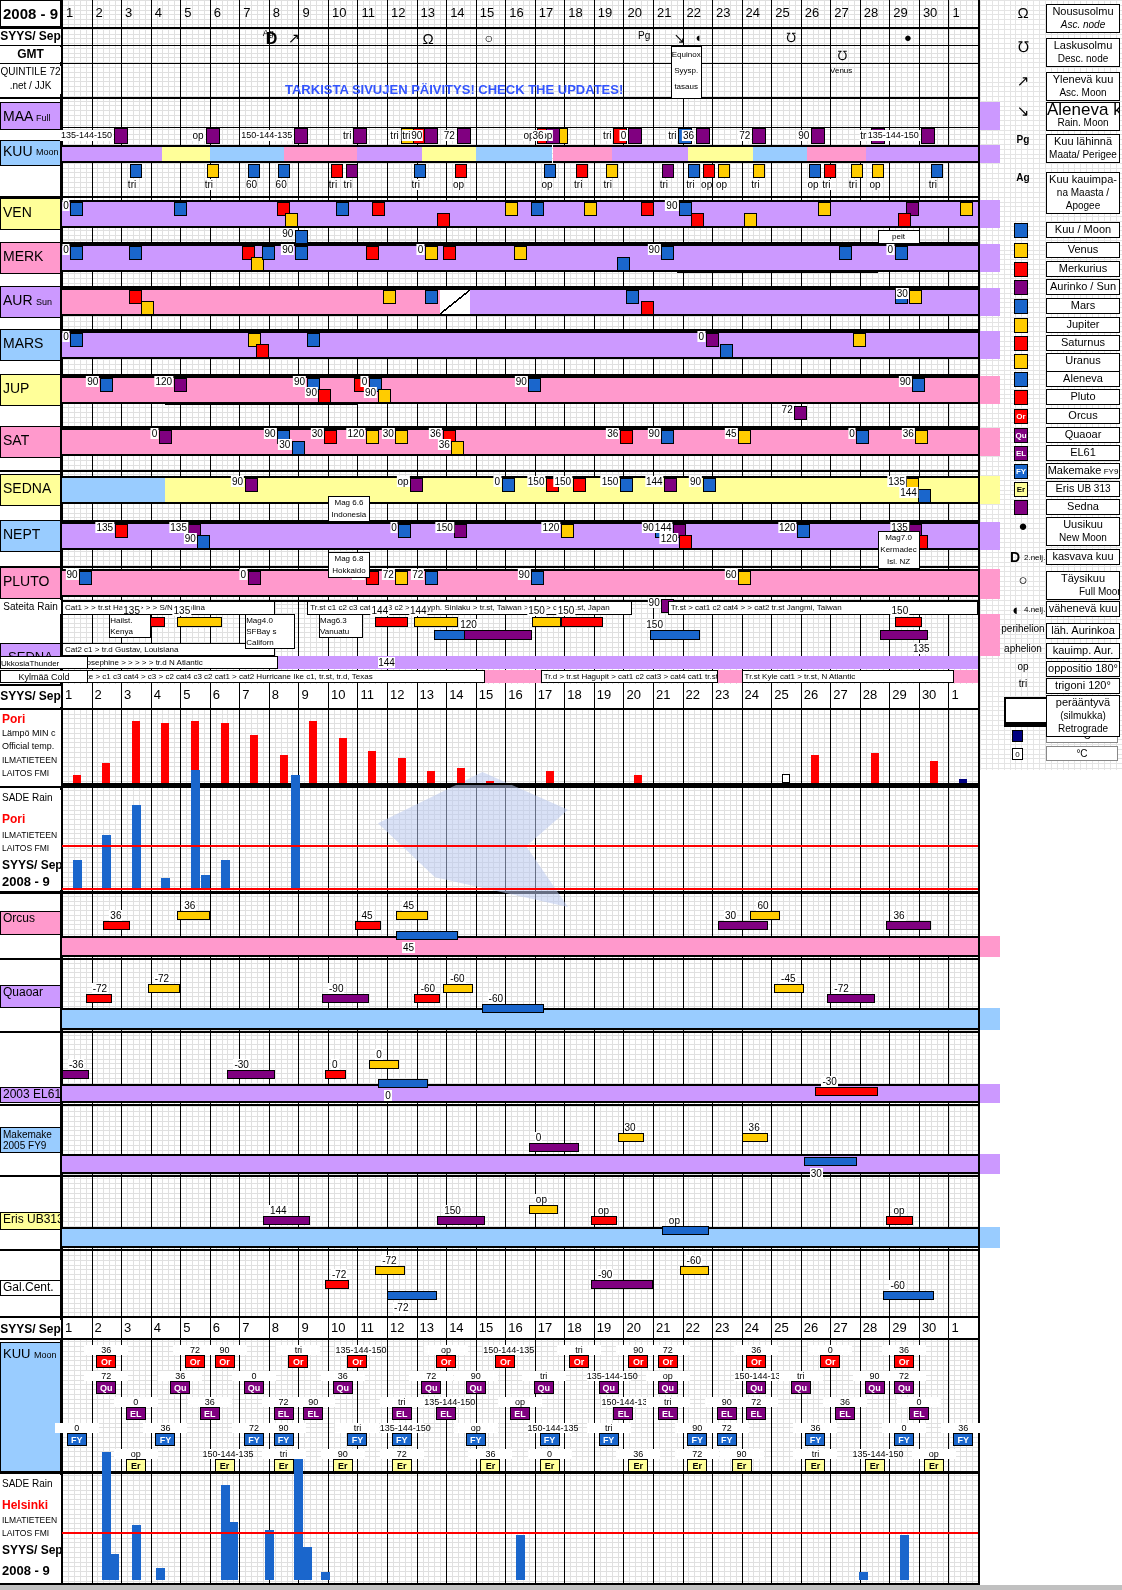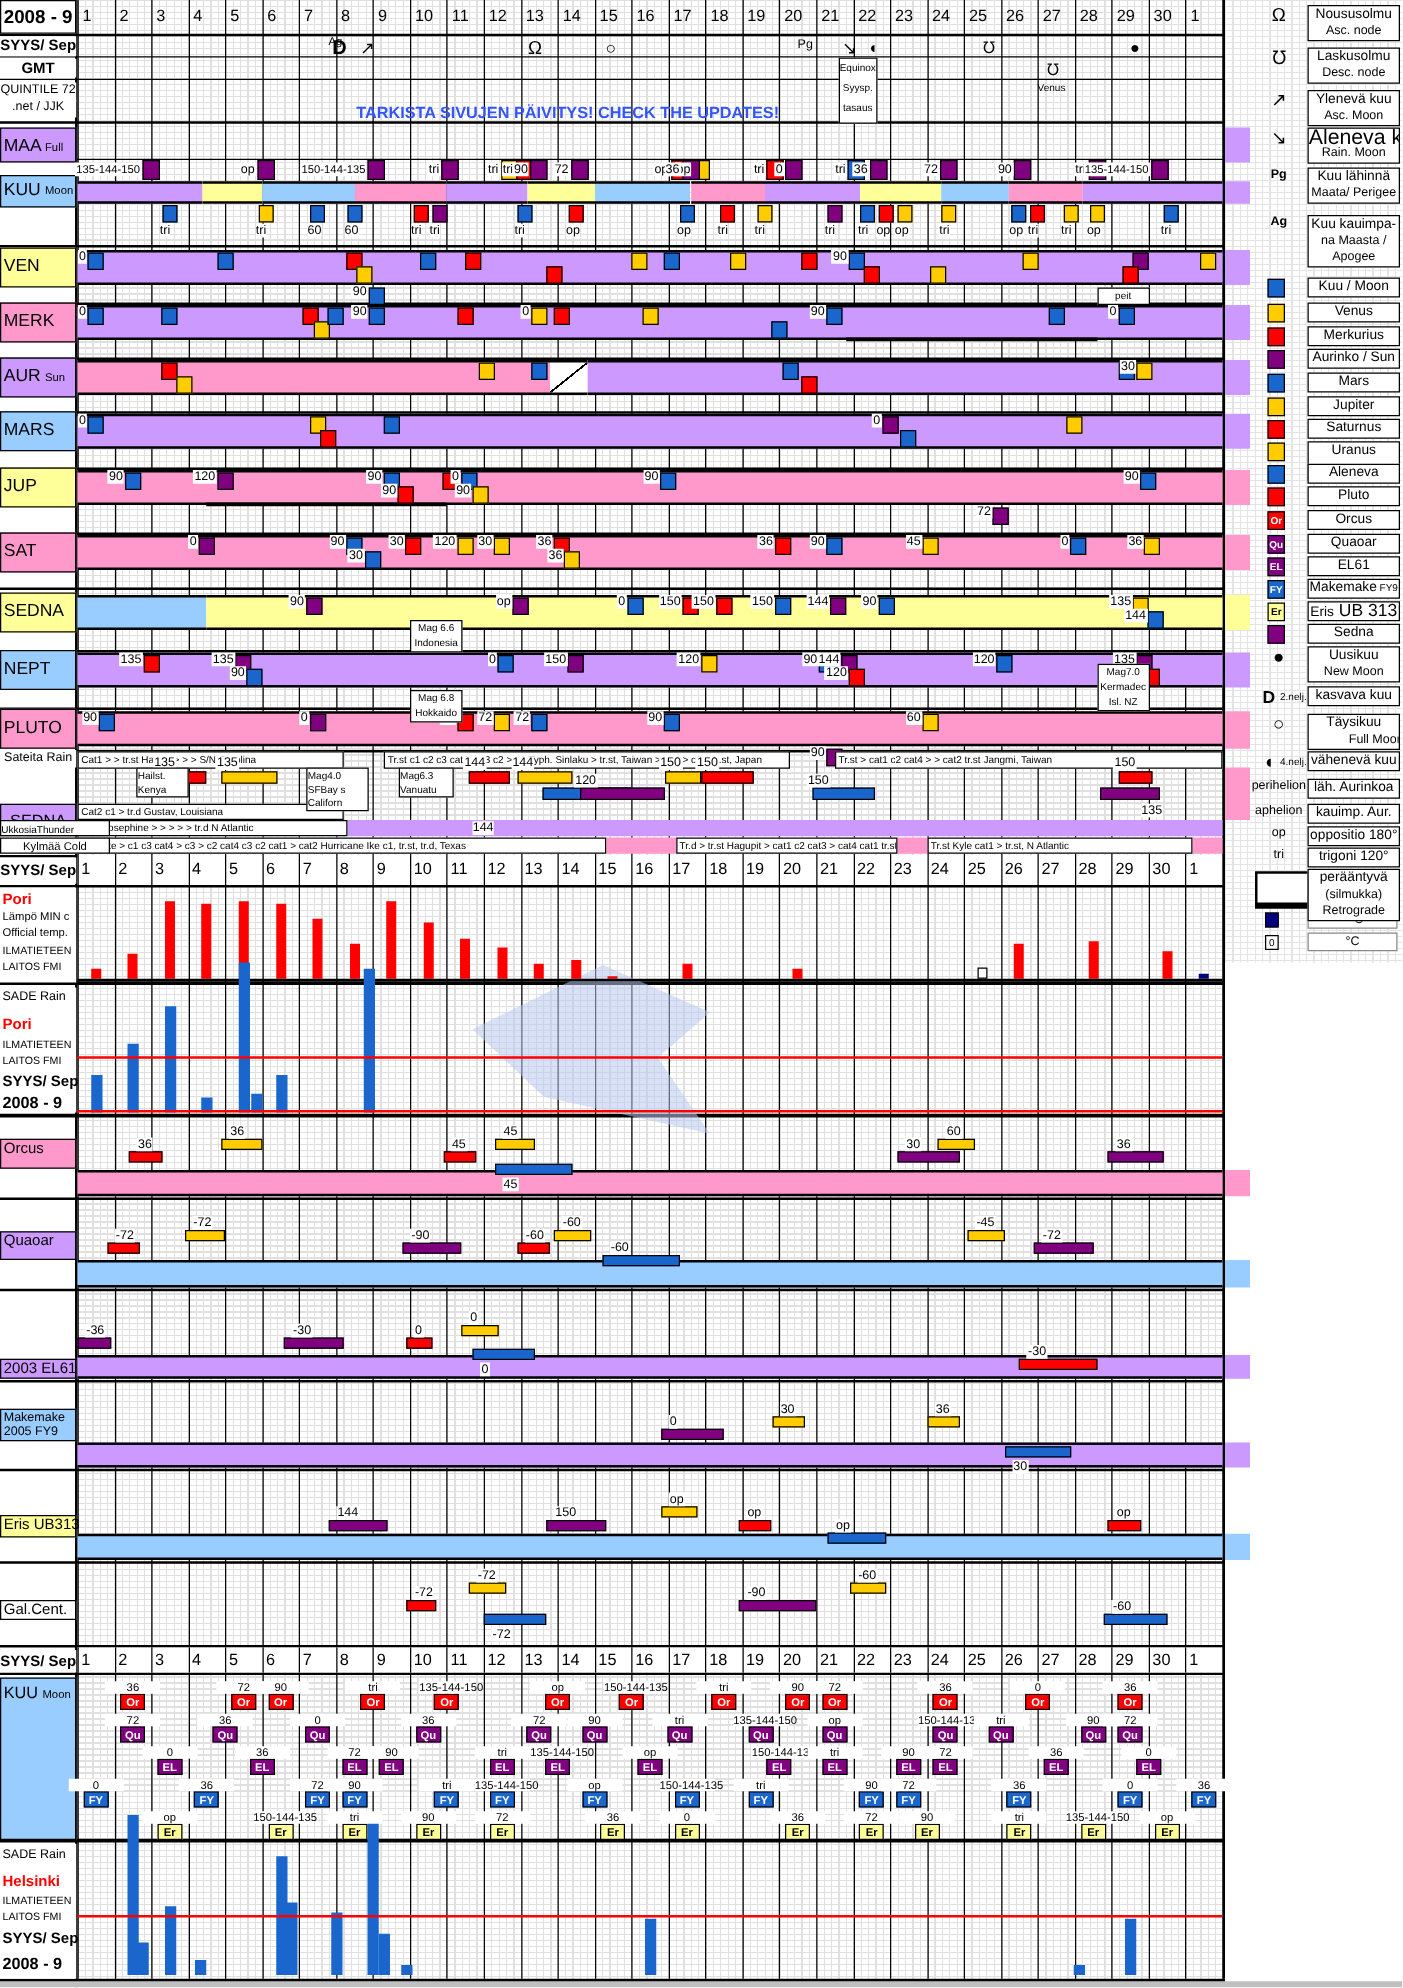--- a/index.html
+++ b/index.html
@@ -928,21 +928,21 @@
     <div class="abs" style="left: 303.252px; top: 1547px; width: 9px; height: 33px; background: rgb(26, 102, 204); z-index: 7;"></div>
     <div class="abs" style="left: 320.981px; top: 1572px; width: 9px; height: 8px; background: rgb(26, 102, 204); z-index: 7;"></div>
     <div class="abs" style="left: 516px; top: 1535px; width: 9px; height: 45px; background: rgb(26, 102, 204); z-index: 7;"></div>
     <div class="abs" style="left: 858.761px; top: 1572px; width: 9px; height: 8px; background: rgb(26, 102, 204); z-index: 7;"></div>
     <div class="abs" style="left: 900.129px; top: 1535px; width: 9px; height: 45px; background: rgb(26, 102, 204); z-index: 7;"></div>
     <div class="abs" style="left: 62px; top: 1532px; width: 916px; height: 2px; background: rgb(255, 0, 0); z-index: 8;"></div>
     <div class="abs" style="left: 0px; top: 1585px; width: 1122px; height: 5px; background: rgb(192, 192, 192); z-index: 6;"></div>
     <div class="abs" style="left: 1000px; top: 4px; width: 46px; font-size: 15px; line-height: 17px; font-weight: normal; text-align: center; z-index: 6;">Ω</div>
     <div class="abs" style="left: 1046px; top: 4px; width: 74px; height: 29px; background: rgb(255, 255, 255); border: 1px solid rgb(0, 0, 0); font-size: 11px; line-height: 13px; text-align: center; z-index: 6; overflow: hidden;">
       <div style="line-height: 13px; font-size: 11px;">Noususolmu</div>
-      <div style="line-height: 13px; font-size: 10px;">Asc. node</div>
+      <div style="line-height: 13px; font-size: 10px; font-style: italic;">Asc. node</div>
     </div>
     <div class="abs" style="left: 1000px; top: 38px; width: 46px; font-size: 15px; line-height: 17px; font-weight: normal; text-align: center; z-index: 6;">℧</div>
     <div class="abs" style="left: 1046px; top: 38px; width: 74px; height: 29px; background: rgb(255, 255, 255); border: 1px solid rgb(0, 0, 0); font-size: 11px; line-height: 13px; text-align: center; z-index: 6; overflow: hidden;">
       <div style="line-height: 13px; font-size: 11px;">Laskusolmu</div>
       <div style="line-height: 13px; font-size: 10px;">Desc. node</div>
     </div>
     <div class="abs" style="left: 1000px; top: 72px; width: 46px; font-size: 15px; line-height: 17px; font-weight: normal; text-align: center; z-index: 6;">↗</div>
     <div class="abs" style="left: 1046px; top: 72px; width: 74px; height: 29px; background: rgb(255, 255, 255); border: 1px solid rgb(0, 0, 0); font-size: 11px; line-height: 13px; text-align: center; z-index: 6; overflow: hidden;">
       <div style="line-height: 13px; font-size: 11px;">Ylenevä kuu</div>
       <div style="line-height: 13px; font-size: 10px;">Asc. Moon</div>
@@ -1014,21 +1014,21 @@
     <div class="abs" style="left: 1014px; top: 446px; width: 14px; height: 15px; background: rgb(128, 0, 128); border: 1px solid rgb(0, 0, 0); font-size: 8px; line-height: 14px; font-weight: bold; color: rgb(255, 255, 255); text-align: center; z-index: 6;">EL</div>
     <div class="abs" style="left: 1046px; top: 445px; width: 74px; height: 16px; background: rgb(255, 255, 255); border: 1px solid rgb(0, 0, 0); font-size: 11px; line-height: 13px; text-align: center; z-index: 6; overflow: hidden;">
       <div style="line-height: 13px; font-size: 11px;">EL61</div>
     </div>
     <div class="abs" style="left: 1014px; top: 464px; width: 14px; height: 15px; background: rgb(26, 102, 204); border: 1px solid rgb(0, 0, 0); font-size: 8px; line-height: 14px; font-weight: bold; color: rgb(255, 255, 255); text-align: center; z-index: 6;">FY</div>
     <div class="abs" style="left: 1046px; top: 463px; width: 74px; height: 16px; background: rgb(255, 255, 255); border: 1px solid rgb(0, 0, 0); font-size: 11px; line-height: 13px; text-align: center; z-index: 6; overflow: hidden;">
       <div style="line-height: 13px; font-size: 11px;">Makemake<span style="font-size: 8px;"> FY9</span></div>
     </div>
     <div class="abs" style="left: 1014px; top: 482px; width: 14px; height: 15px; background: rgb(255, 255, 153); border: 1px solid rgb(0, 0, 0); font-size: 8px; line-height: 14px; font-weight: bold; color: rgb(0, 0, 0); text-align: center; z-index: 6;">Er</div>
     <div class="abs" style="left: 1046px; top: 481px; width: 74px; height: 16px; background: rgb(255, 255, 255); border: 1px solid rgb(0, 0, 0); font-size: 11px; line-height: 13px; text-align: center; z-index: 6; overflow: hidden;">
-      <div style="line-height: 13px; font-size: 11px;">Eris<span style="font-size: 14px;"> UB 313</span></div>
+      <div style="line-height: 13px; font-size: 11px;">Eris<span style="font-size: 10px;"> UB 313</span></div>
     </div>
     <div class="abs" style="left: 1014px; top: 500px; width: 14px; height: 15px; background: rgb(128, 0, 128); border: 1px solid rgb(0, 0, 0); font-size: 8px; line-height: 14px; font-weight: bold; color: rgb(255, 255, 255); text-align: center; z-index: 6;"></div>
     <div class="abs" style="left: 1046px; top: 499px; width: 74px; height: 16px; background: rgb(255, 255, 255); border: 1px solid rgb(0, 0, 0); font-size: 11px; line-height: 13px; text-align: center; z-index: 6; overflow: hidden;">
       <div style="line-height: 13px; font-size: 11px;">Sedna</div>
     </div>
     <div class="abs" style="left: 1000px; top: 517px; width: 46px; font-size: 15px; line-height: 17px; font-weight: normal; text-align: center; z-index: 6;">●</div>
     <div class="abs" style="left: 1046px; top: 517px; width: 74px; height: 29px; background: rgb(255, 255, 255); border: 1px solid rgb(0, 0, 0); font-size: 11px; line-height: 13px; text-align: center; z-index: 6; overflow: hidden;">
       <div style="line-height: 13px; font-size: 11px;">Uusikuu</div>
       <div style="line-height: 13px; font-size: 10px;">New Moon</div>
     </div>

